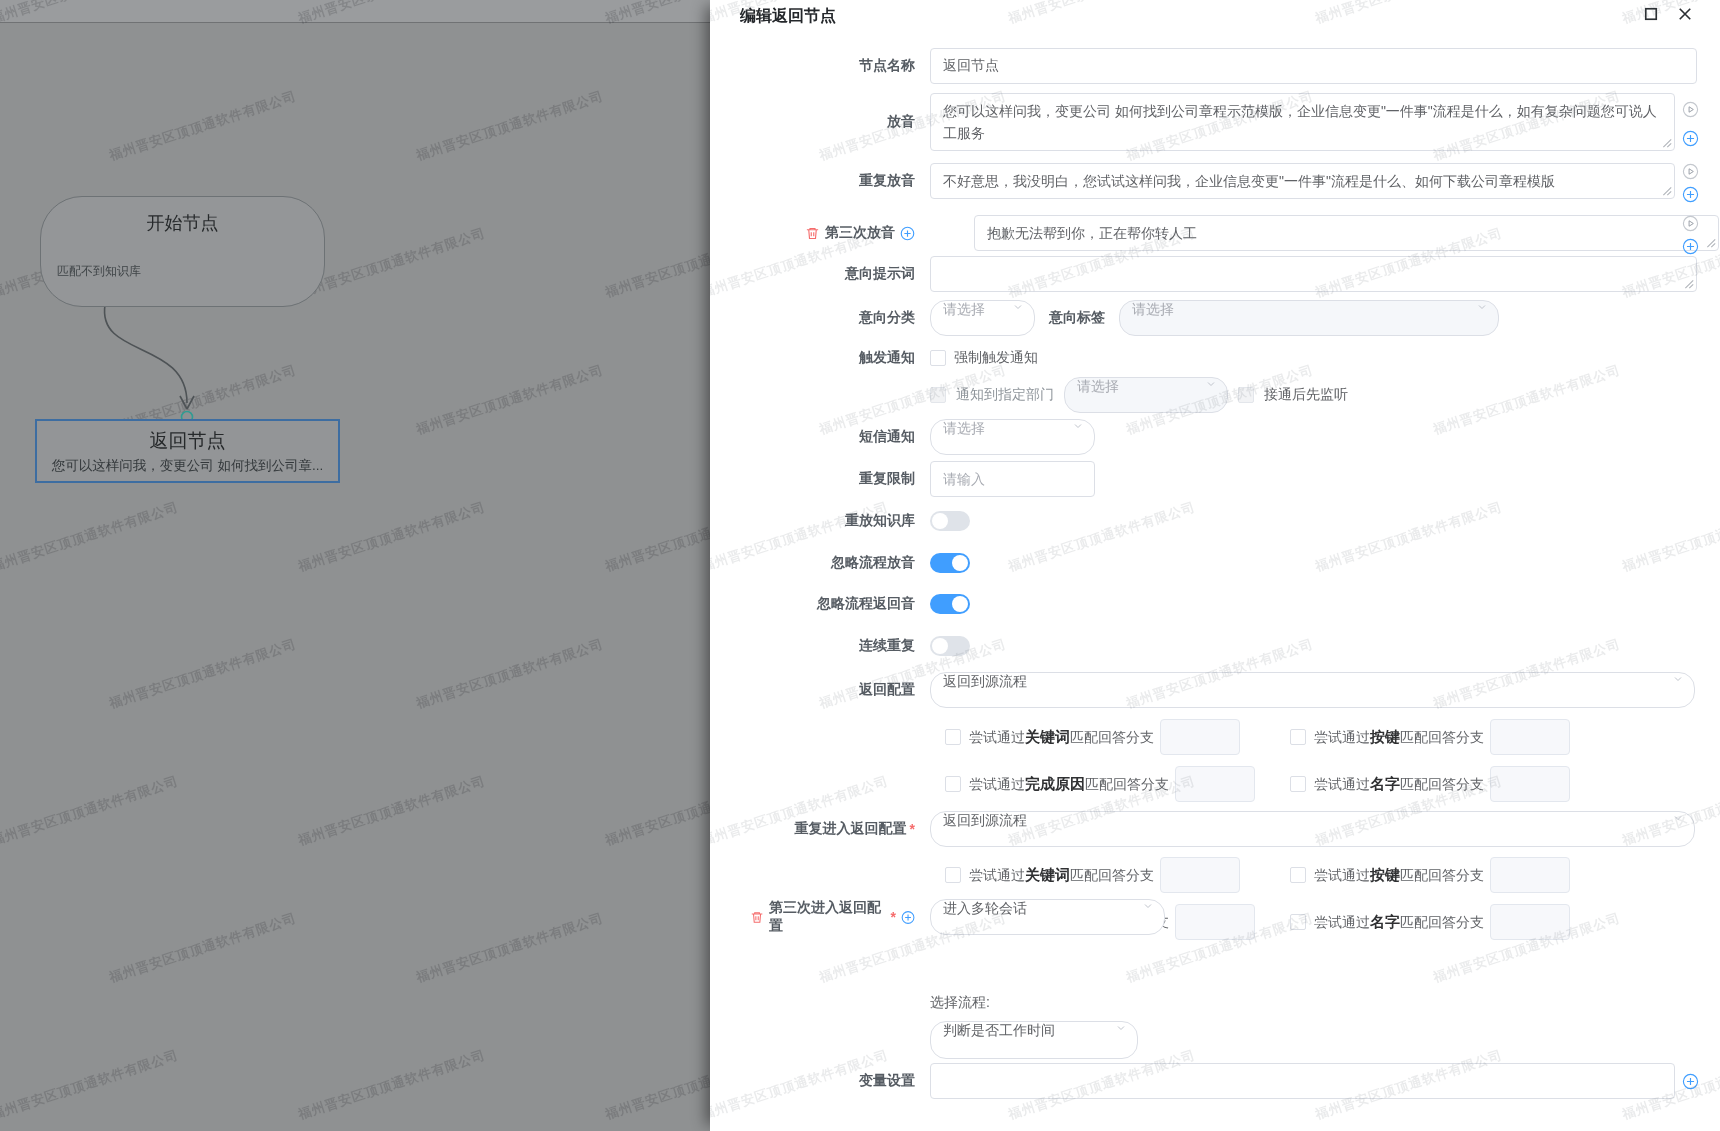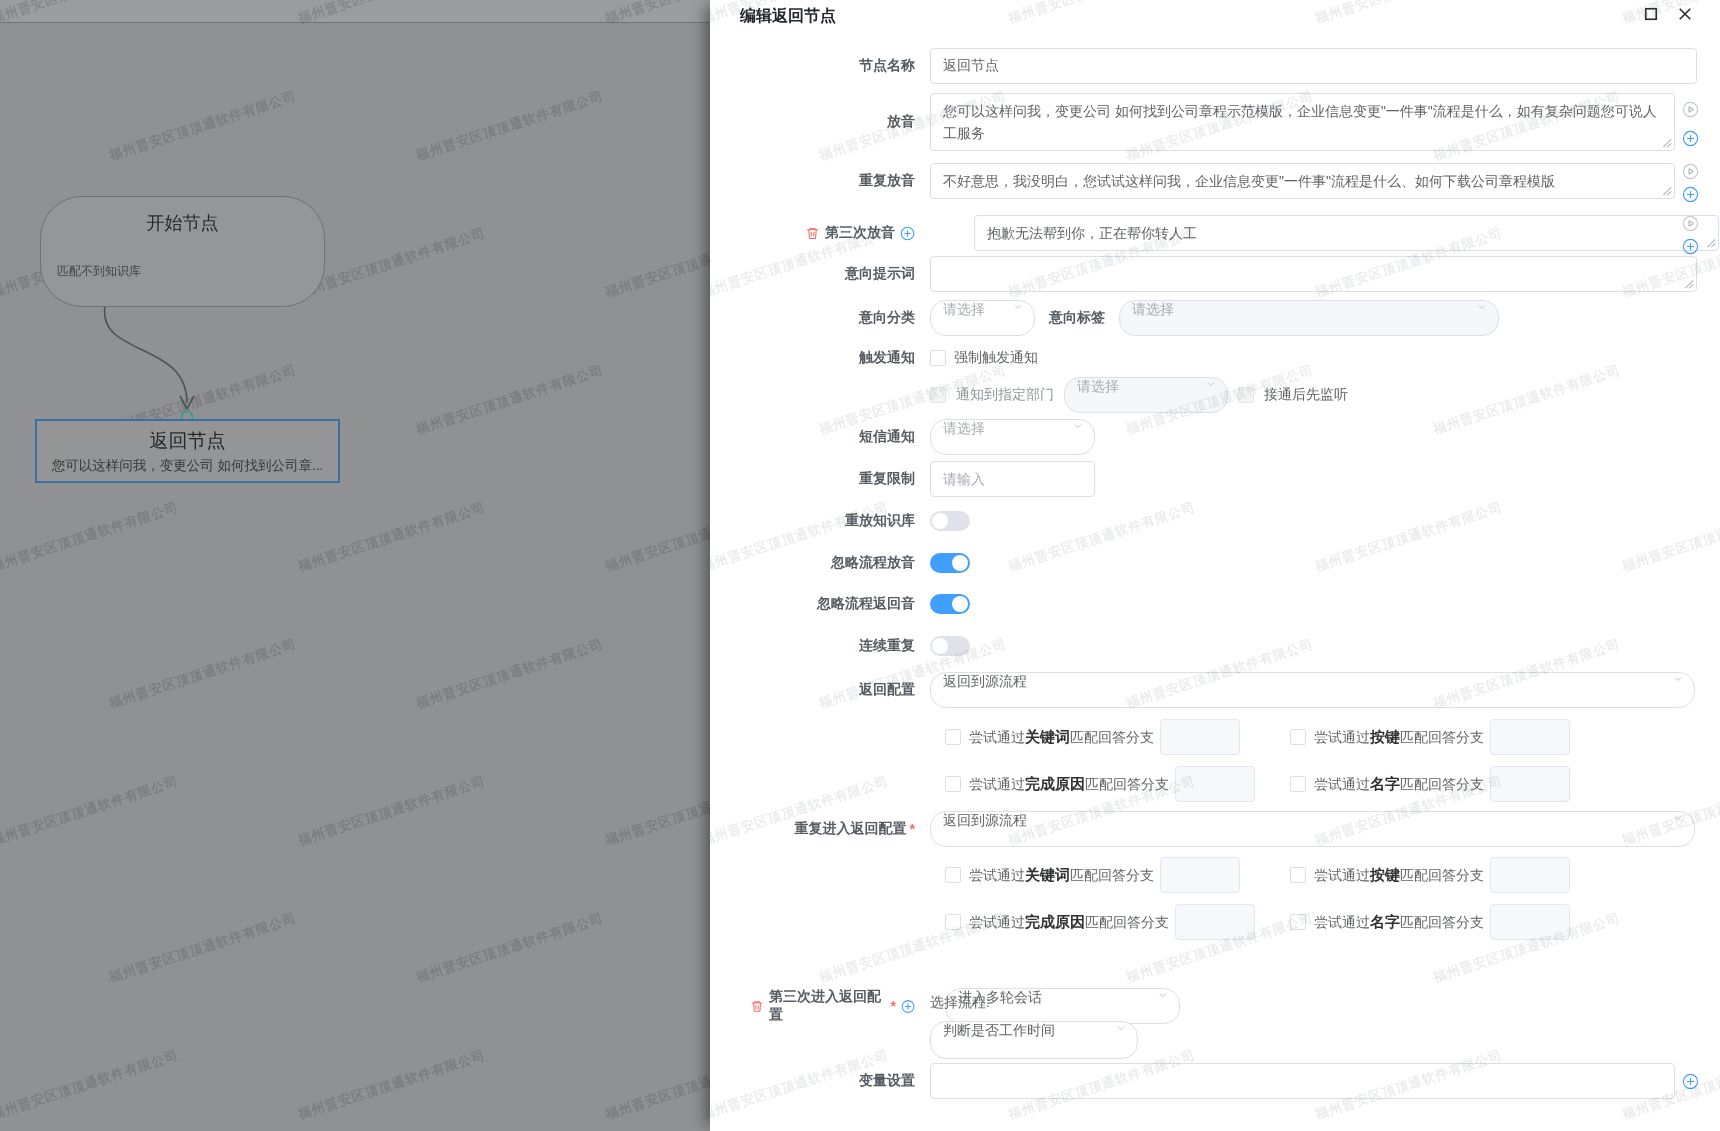--- a/index.html
+++ b/index.html
@@ -382,21 +382,21 @@
             <span class="binput"></span>
           </div>
           <div class="branch-cell col2">
             <span class="cb"></span>
             <span class="btxt">尝试通过<b>名字</b>匹配回答分支</span>
             <span class="binput"></span>
           </div>
         </div>
       </div>
 
-    <div class="row" style="top:988px;height:36px;gap:15px;">
+    <div class="row" style="top:899px;height:36px;">
       <div class="lbl">
         <svg width="15" height="15" viewBox="0 0 24 24" fill="none">
           <path d="M3 6 H21 M8 6 V4 H16 V6 M6 6 L7.2 20 H16.8 L18 6 M10 10 V16.5 M14 10 V16.5" stroke="#f56c6c" stroke-width="1.8"></path>
           </svg>
         <span>第三次进入返回配置</span>
         <span class="req">*</span>
         <svg width="15" height="15" viewBox="0 0 24 24" fill="none">
           <circle cx="12" cy="12" r="10" stroke="#409eff" stroke-width="1.8"></circle>
           <path d="M12 7 V17 M7 12 H17" stroke="#409eff" stroke-width="1.8"></path>
           </svg>

